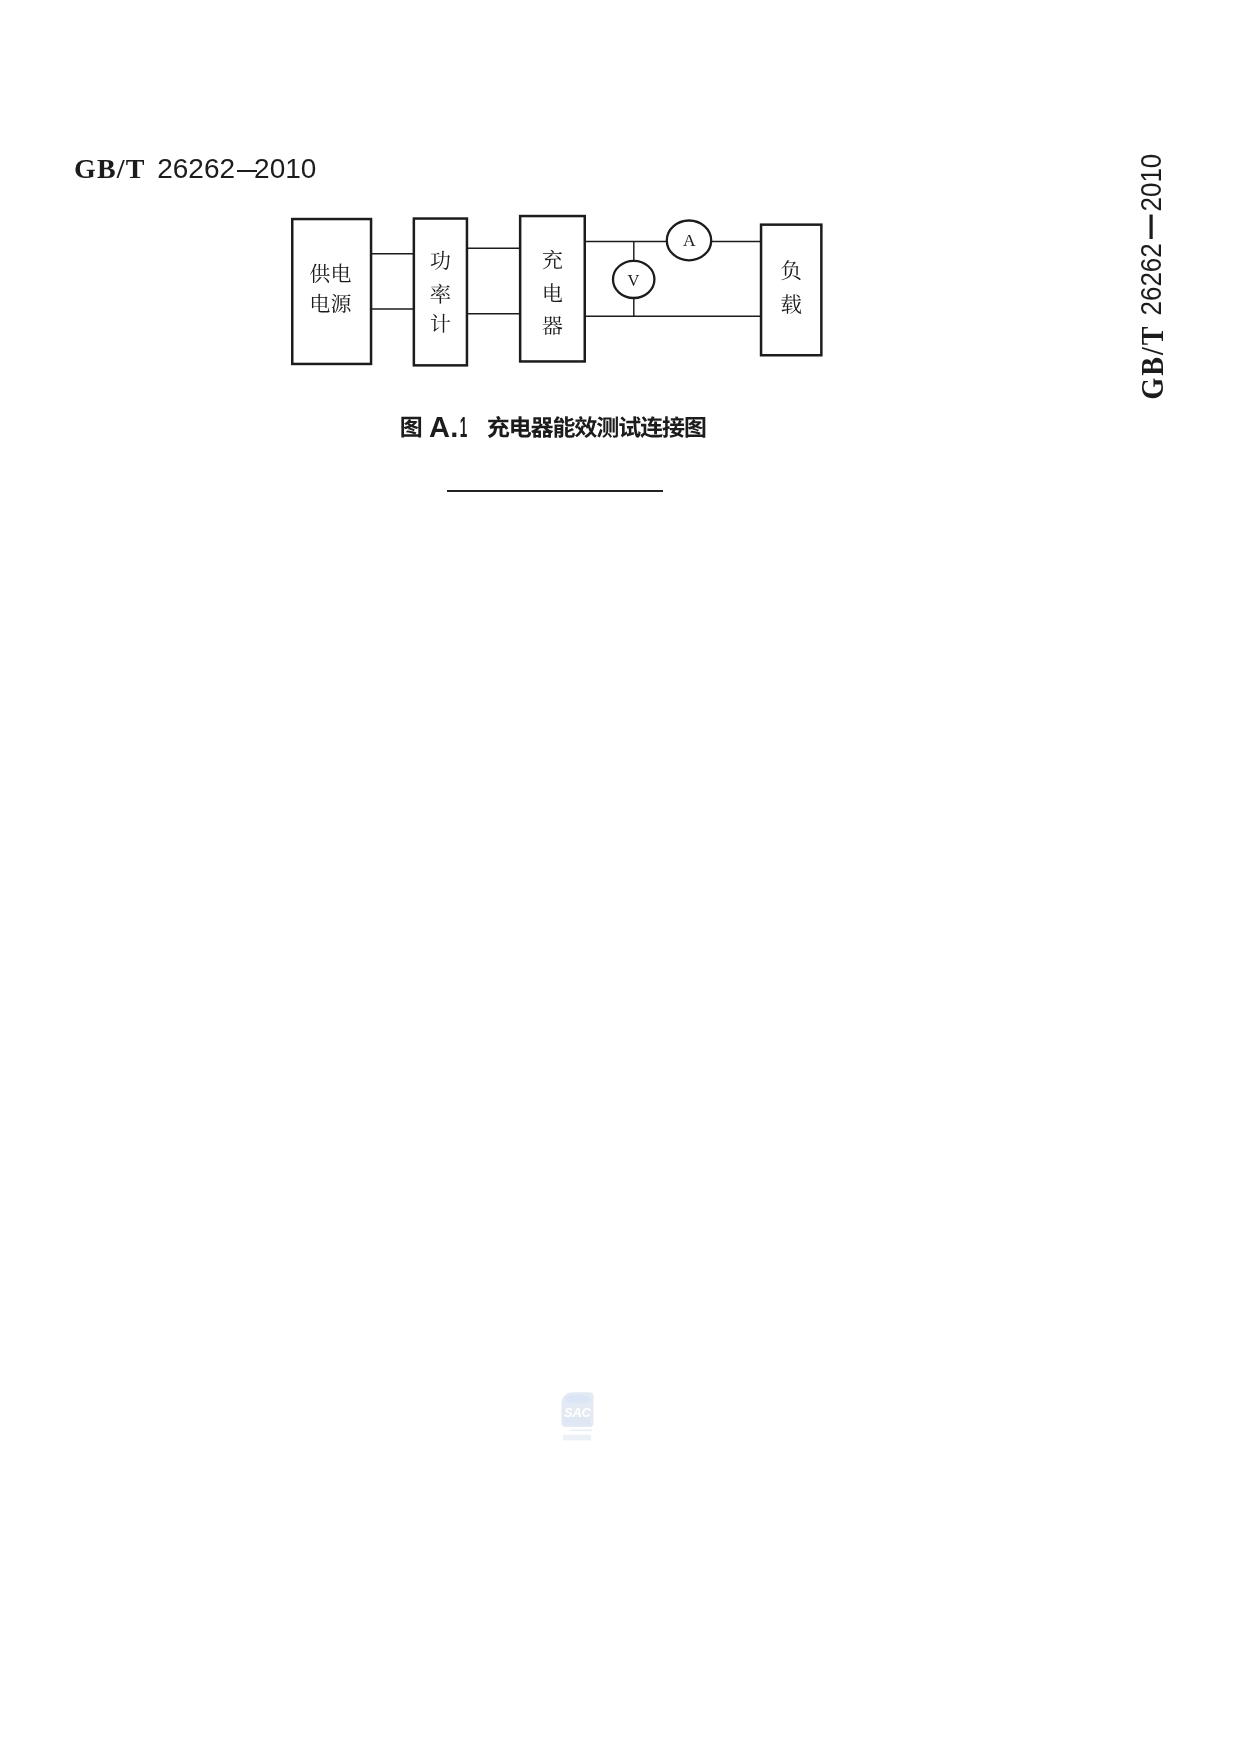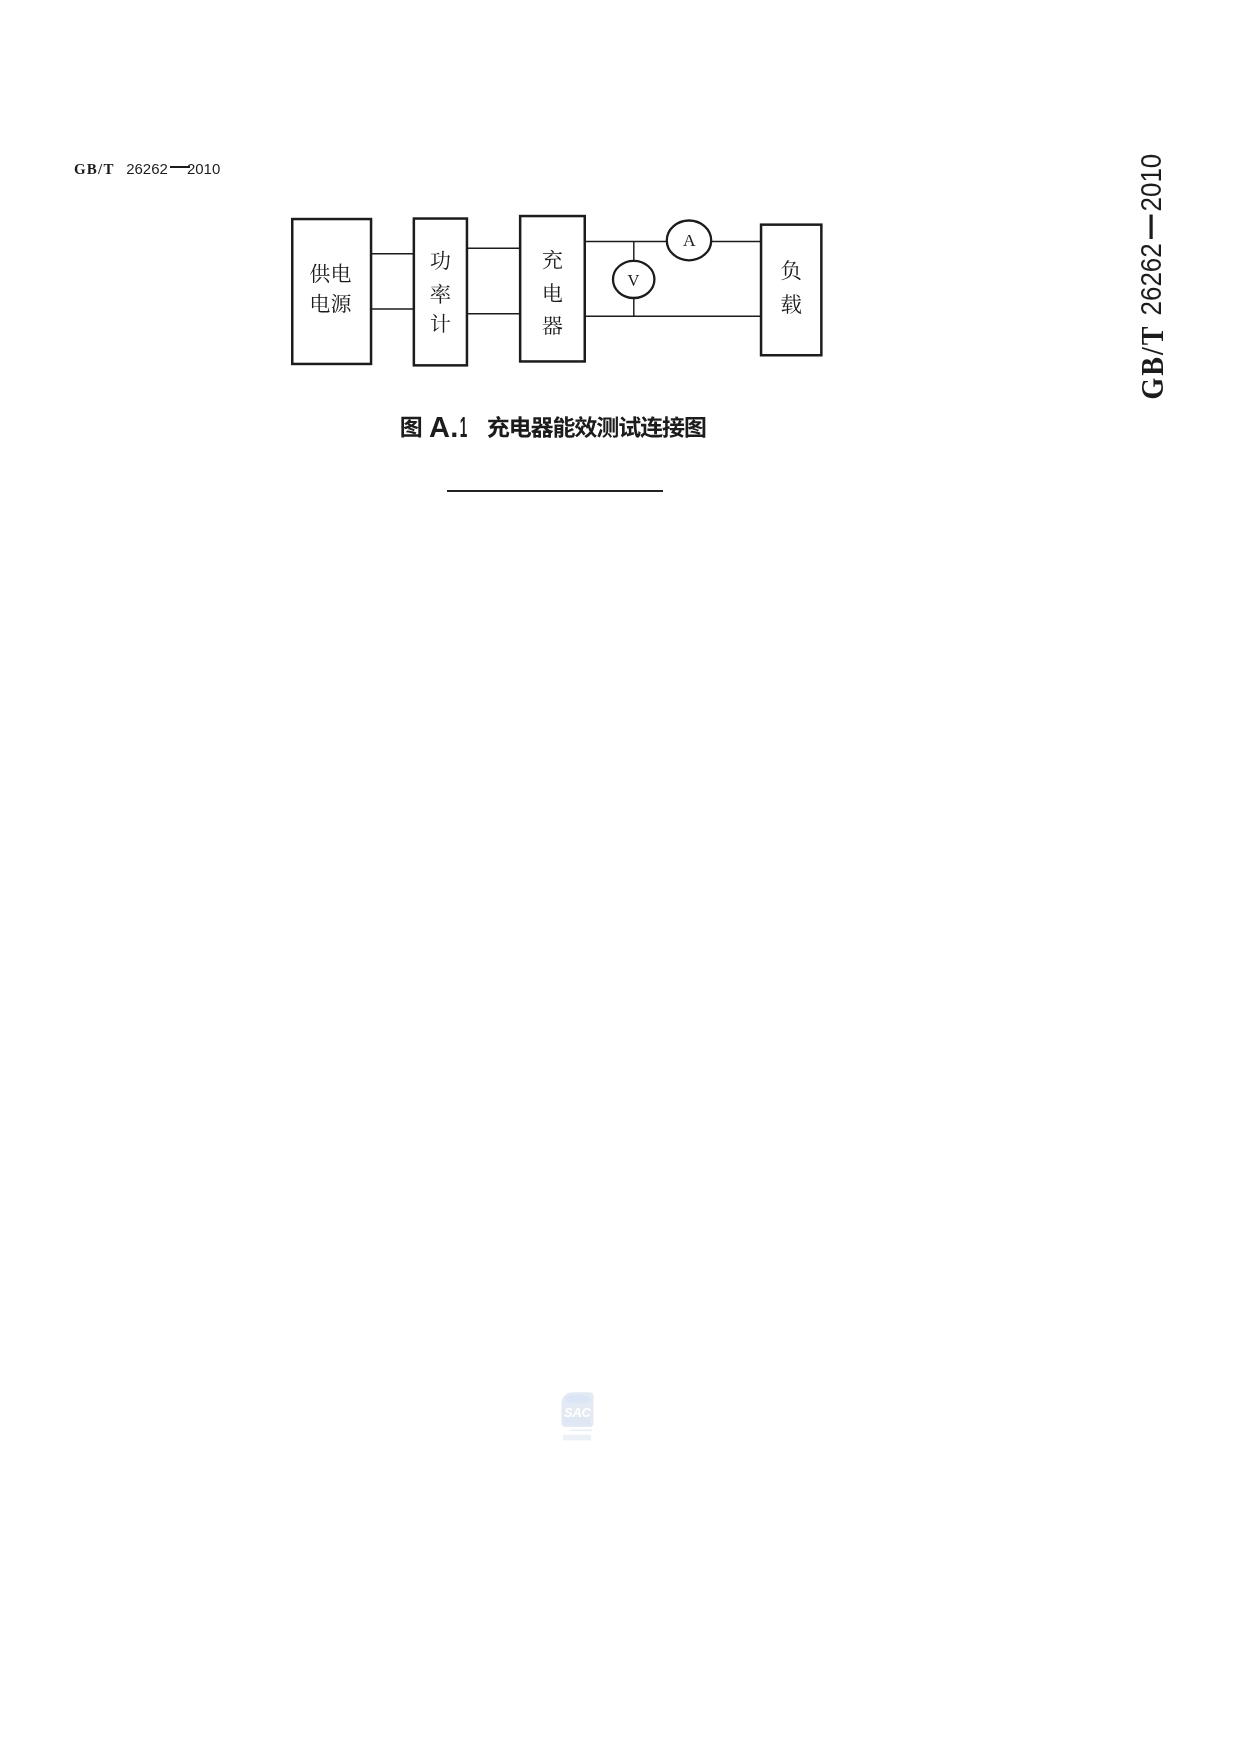--- a/index.html
+++ b/index.html
@@ -27,21 +27,21 @@
       <path id="h3" transform="translate(0,880) scale(1,-1)" d="M227 708H338V618H227ZM648 708H769V618H648ZM606 482C638 469 676 450 707 431H484C500 456 514 482 527 508L452 522V809H120V517H401C387 488 369 459 348 431H45V327H243C184 280 110 239 20 206C42 185 72 140 84 112L120 128V-90H230V-66H337V-84H452V227H292C334 258 371 292 404 327H571C602 291 639 257 679 227H541V-90H651V-66H769V-84H885V117L911 108C928 137 961 182 987 204C889 229 794 273 722 327H956V431H785L816 462C794 480 759 500 722 517H884V809H540V517H642ZM230 37V124H337V37ZM651 37V124H769V37Z"></path>
       <path id="h4" transform="translate(0,880) scale(1,-1)" d="M350 390V337H201V390ZM90 488V-88H201V101H350V34C350 22 347 19 334 19C321 18 282 17 246 19C261 -9 279 -56 285 -87C345 -87 391 -86 425 -67C459 -50 469 -20 469 32V488ZM201 248H350V190H201ZM848 787C800 759 733 728 665 702V846H547V544C547 434 575 400 692 400C716 400 805 400 830 400C922 400 954 436 967 565C934 572 886 590 862 609C858 520 851 505 819 505C798 505 725 505 709 505C671 505 665 510 665 545V605C753 630 847 663 924 700ZM855 337C807 305 738 271 667 243V378H548V62C548 -48 578 -83 695 -83C719 -83 811 -83 836 -83C932 -83 964 -43 977 98C944 106 896 124 871 143C866 40 860 22 825 22C804 22 729 22 712 22C674 22 667 27 667 63V143C758 171 857 207 934 249ZM87 536C113 546 153 553 394 574C401 556 407 539 411 524L520 567C503 630 453 720 406 788L304 750C321 724 338 694 353 664L206 654C245 703 285 762 314 819L186 852C158 779 111 707 95 688C79 667 63 652 47 648C61 617 81 561 87 536Z"></path>
       <path id="h5" transform="translate(0,880) scale(1,-1)" d="M193 817C213 785 234 744 245 711H46V604H392L317 564C348 524 381 473 405 428L310 445C302 409 291 374 279 340L211 410L137 355C180 419 223 499 253 571L151 603C119 522 68 435 18 378C42 360 82 322 100 302L128 341C161 307 195 269 229 230C179 141 111 69 25 18C48 -2 90 -47 105 -70C184 -17 251 53 304 138C340 91 371 46 391 9L487 84C459 131 414 190 363 249C384 297 402 348 417 403C424 388 430 374 434 362L480 388C503 364 538 318 550 295C565 314 579 335 592 357C612 293 636 234 664 179C607 99 531 38 429 -6C454 -27 497 -73 512 -95C599 -51 670 5 727 74C774 7 829 -49 895 -91C914 -61 951 -17 978 5C906 46 846 106 796 178C853 283 889 410 912 564H960V675H712C724 726 734 779 743 833L631 851C610 700 574 554 514 449C489 498 449 557 411 604H525V711H291L358 737C347 770 321 817 296 853ZM681 564H797C783 462 761 373 729 296C700 360 676 429 659 500Z"></path>
       <path id="h6" transform="translate(0,880) scale(1,-1)" d="M305 797V139H395V711H568V145H662V797ZM846 833V31C846 16 841 11 826 11C811 11 764 10 715 12C727 -16 741 -60 745 -86C817 -86 867 -83 898 -67C930 -51 940 -23 940 31V833ZM709 758V141H800V758ZM66 754C121 723 196 677 231 646L304 743C266 773 190 815 137 841ZM28 486C82 457 156 412 192 383L264 479C224 507 148 548 96 573ZM45 -18 153 -79C194 19 237 135 271 243L174 305C135 188 83 61 45 -18ZM436 656V273C436 161 420 54 263 -17C278 -32 306 -70 314 -90C405 -49 457 9 487 74C531 25 583 -41 607 -82L683 -34C657 9 601 74 555 121L491 83C517 144 523 210 523 272V656Z"></path>
       <path id="h7" transform="translate(0,880) scale(1,-1)" d="M97 764C151 716 220 649 251 604L334 686C300 729 228 793 175 836ZM381 428V318H462V103L399 87L400 88C389 111 376 158 370 190L281 134V541H49V426H167V123C167 79 136 46 113 32C133 8 161 -44 169 -73C187 -53 217 -33 367 66L394 -32C480 -7 588 24 689 54L672 158L572 131V318H647V428ZM658 842 662 657H351V543H666C683 153 729 -81 855 -83C896 -83 953 -45 978 149C959 160 904 193 884 218C880 128 872 78 859 79C824 80 797 278 785 543H966V657H891L965 705C947 742 904 798 867 839L787 790C820 750 857 696 875 657H782C780 717 780 779 780 842Z"></path>
       <path id="h8" transform="translate(0,880) scale(1,-1)" d="M71 782C119 725 178 646 203 596L302 664C274 714 211 788 163 842ZM268 518H39V407H153V134C109 114 59 75 12 22L99 -99C134 -38 176 32 205 32C227 32 263 -1 308 -27C384 -69 469 -81 601 -81C708 -81 875 -74 948 -70C949 -34 970 29 984 64C881 48 714 38 606 38C490 38 396 44 328 86C303 99 284 112 268 123ZM375 388C384 399 428 404 472 404H610V315H316V202H610V61H734V202H947V315H734V404H905V515H734V614H610V515H493C516 556 539 601 561 648H936V751H603L627 818L502 851C494 817 483 783 472 751H326V648H432C416 608 401 578 392 564C372 528 356 507 335 501C349 469 369 413 375 388Z"></path>
       <path id="h9" transform="translate(0,880) scale(1,-1)" d="M139 849V660H37V550H139V371C95 359 54 349 21 342L47 227L139 253V44C139 31 135 27 123 27C111 26 77 26 42 28C56 -4 70 -54 73 -83C135 -84 179 -79 209 -61C239 -42 249 -12 249 43V285L337 312L322 420L249 400V550H331V660H249V849ZM548 659H745C730 619 705 567 682 530H547L603 553C594 582 571 625 548 659ZM562 825C573 806 584 782 594 760H382V659H518L450 634C469 602 489 561 500 530H353V428H563C552 400 537 370 521 340H338V239H463C437 198 411 159 386 128C444 110 507 87 570 61C507 35 425 20 321 12C339 -12 358 -55 367 -88C509 -68 615 -40 693 7C765 -27 830 -62 874 -92L947 -1C905 26 847 56 783 84C817 126 842 176 860 239H971V340H643C655 364 667 389 677 412L596 428H958V530H796C815 561 836 598 857 634L772 659H938V760H718C706 787 690 816 675 840ZM740 239C724 195 703 159 675 130C633 146 590 162 548 176L587 239Z"></path>
     </defs>
   </svg>
 
-<div class="abs" style="left:74px;top:159.1px;font-size:15px;line-height:20px;color:#1c1c1c;white-space:nowrap;"><span class="gbt">GB/T</span><span class="num" style="margin-left:11.5px;">26262</span><span class="dash" style="margin-left:2px;"></span><span class="num" style="margin-left:-3px;">2010</span></div>
+<div class="abs" style="left:74px;top:159.1px;font-size:28px;line-height:20px;color:#1c1c1c;white-space:nowrap;"><span class="gbt">GB/T</span><span class="num" style="margin-left:11.5px;">26262</span><span class="dash" style="margin-left:2px;"></span><span class="num" style="margin-left:-3px;">2010</span></div>
 
 <svg class="abs" style="left:1130px;top:145px;" width="60" height="265" viewBox="1130 145 60 265">
 <g transform="translate(1162.5,399.5) rotate(-90)" fill="#1c1c1c">
 <text x="0" y="0" transform="scale(1,1.12)" font-family="Liberation Serif" font-weight="bold" font-size="28" letter-spacing="2">GB/T</text>
 <text x="84" y="-1.3" transform="scale(1,1.15)" font-family="Liberation Sans" font-size="26">26262</text>
 <rect x="160.5" y="-13" width="24.5" height="3.2"></rect>
 <text x="188" y="-1.3" transform="scale(1,1.15)" font-family="Liberation Sans" font-size="26">2010</text>
 </g>
 </svg>
 

